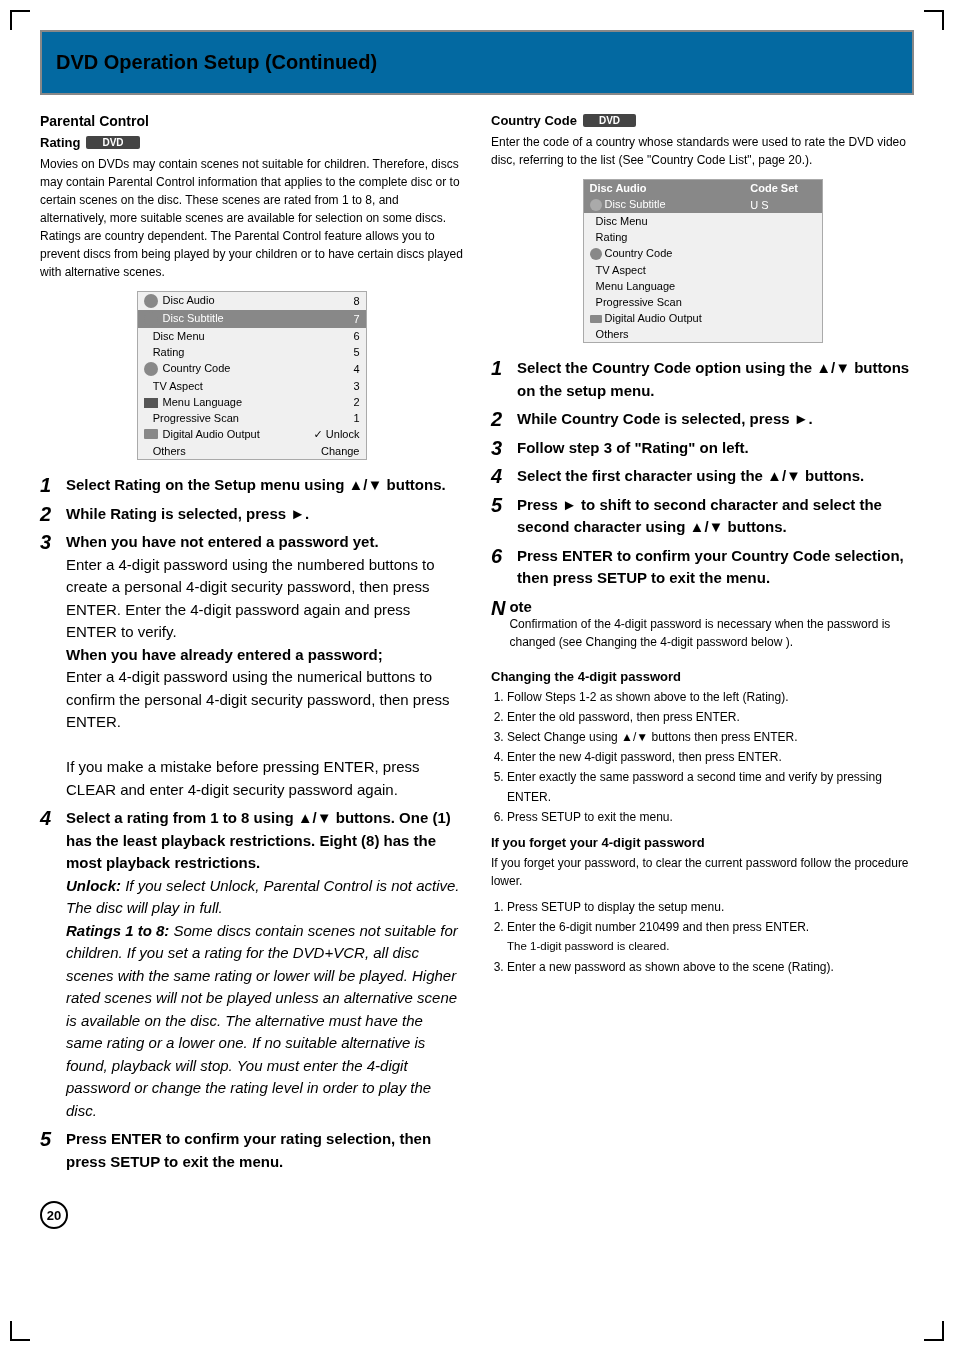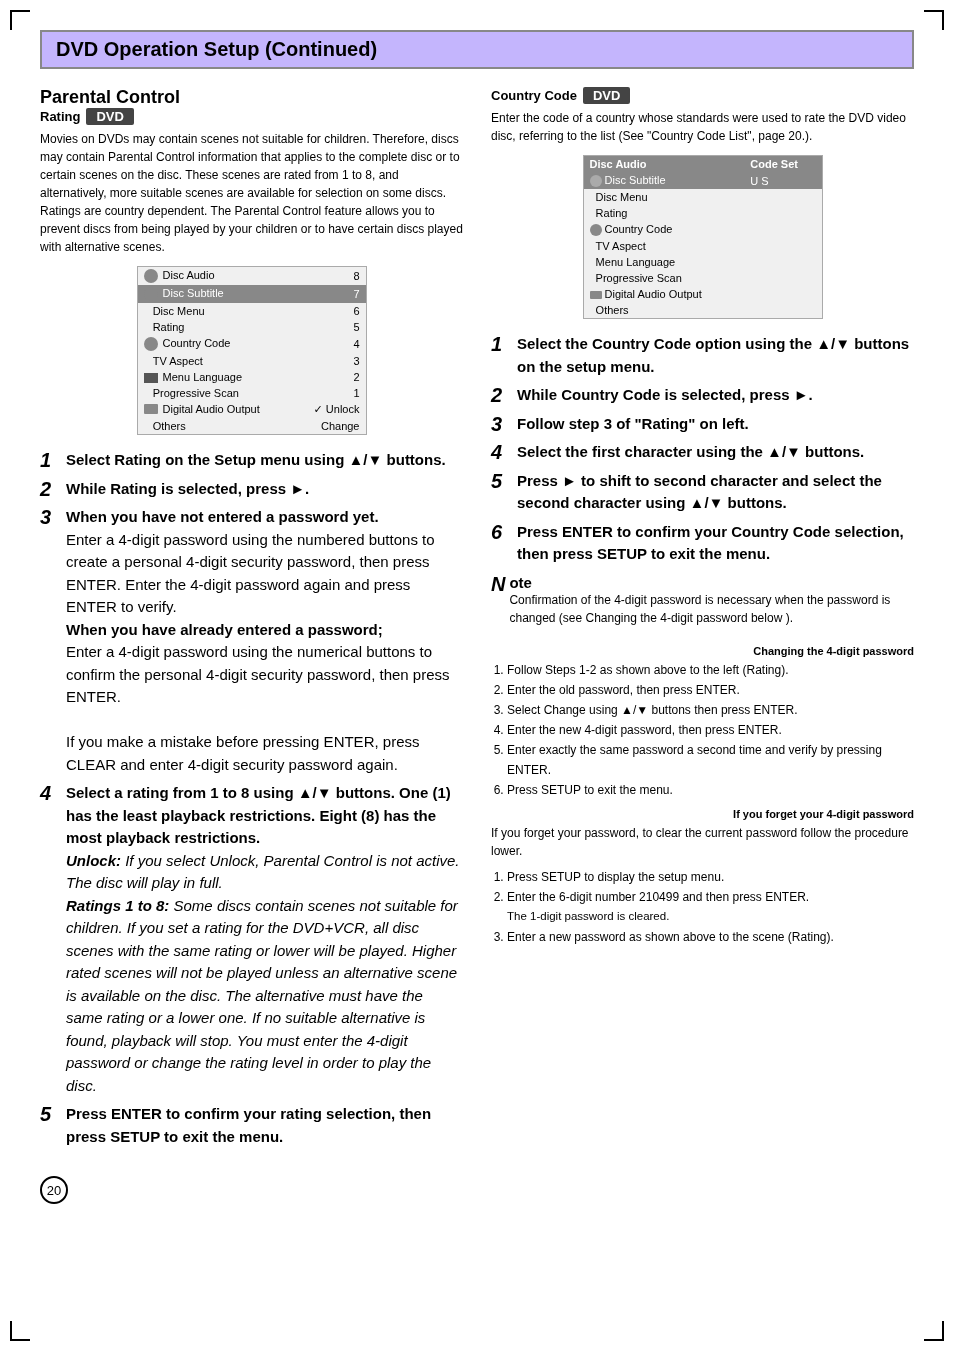--- a/index.html
+++ b/index.html
@@ -28,23 +28,23 @@
       border-color: #000;
       border-style: solid;
     }
     .corner-tl { top: 10px; left: 10px; border-width: 2px 0 0 2px; }
     .corner-tr { top: 10px; right: 10px; border-width: 2px 2px 0 0; }
     .corner-bl { bottom: 10px; left: 10px; border-width: 0 0 2px 2px; }
     .corner-br { bottom: 10px; right: 10px; border-width: 0 2px 2px 0; }
 
     
     .page-title-bar {
-      background: #c4b5fd;
+      background: #0369a1;
       border: 2px solid #888;
-      padding: 6px 14px;
+      padding: 19px 14px;
       margin-bottom: 18px;
     }
     .page-title-bar h1 {
       font-size: 20px;
       font-weight: bold;
       color: #000;
     }
 
     
     .two-col {
@@ -55,33 +55,34 @@
       flex: 1;
       min-width: 0;
     }
     .col-right {
       flex: 1;
       min-width: 0;
     }
 
     
     .section-heading {
-      font-size: 18px;
-      font-weight: bold;
+      font-size: 14px;
+      font-weight: bold;
+      margin-bottom: 6px;
       display: flex;
       align-items: center;
       gap: 6px;
     }
     .dvd-badge {
       display: inline-block;
       background: #444;
       color: #fff;
-      font-size: 13px;
-      font-weight: bold;
-      padding: 1px 10px;
+      font-size: 10px;
+      font-weight: bold;
+      padding: 1px 16px;
       border-radius: 2px;
       vertical-align: middle;
     }
 
     
     .subsection-heading {
       font-size: 13px;
       font-weight: bold;
       margin-bottom: 5px;
       display: flex;
@@ -184,21 +185,21 @@
     }
     .page-num-circle {
       display: inline-flex;
       align-items: center;
       justify-content: center;
       width: 28px;
       height: 28px;
       border: 2px solid #000;
       border-radius: 50%;
       font-size: 13px;
-      font-weight: normal;
+      font-weight: bold;
     }
 
     
     .country-menu {
       border: 1px solid #aaa;
       width: 240px;
       margin: 10px auto 14px auto;
       font-size: 11px;
       background: #f0f0f0;
     }
@@ -213,24 +214,23 @@
       background: #888;
       color: #fff;
       font-weight: bold;
     }
     .country-menu tr.highlight-row td {
       background: #888;
       color: #fff;
     }
 
     .sub-heading-bold {
-      font-size: 11px;
+      font-size: 13px;
       font-weight: bold;
       margin: 8px 0 4px 0;
-      text-align: right;
     }
   </style>
 </head>
 <body>
 
 <div class="corner-mark corner-tl"></div>
 <div class="corner-mark corner-tr"></div>
 <div class="corner-mark corner-bl"></div>
 <div class="corner-mark corner-br"></div>
 

